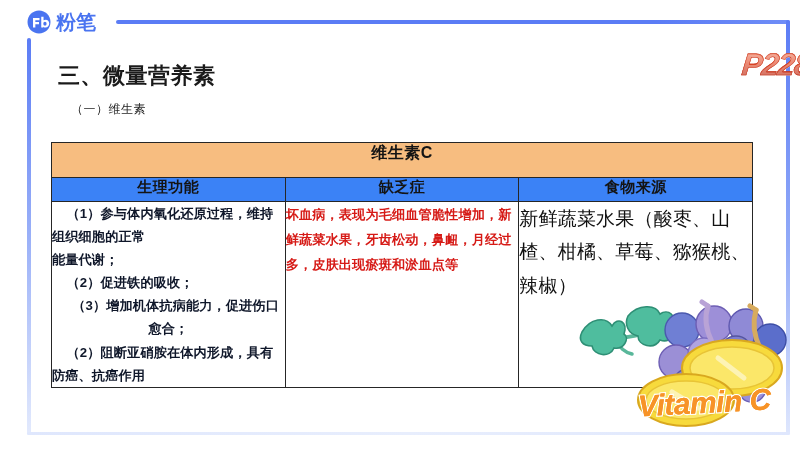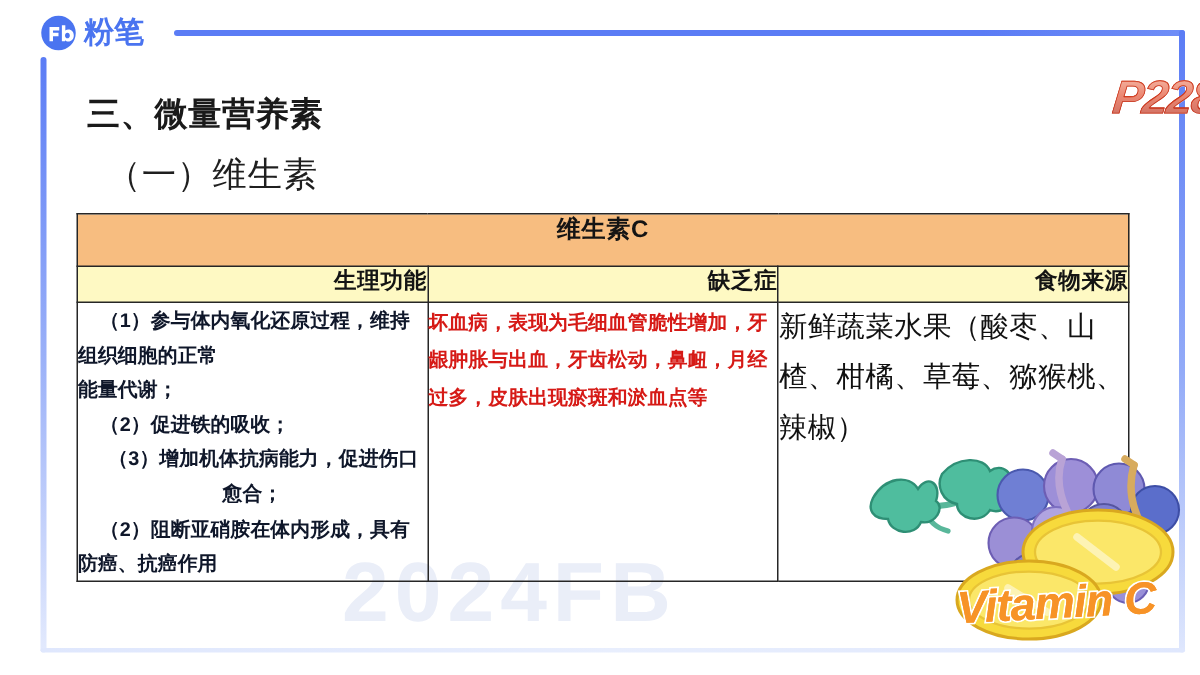--- a/index.html
+++ b/index.html
@@ -104,21 +104,21 @@
     top: 61px;
     font-size: 22px;
     font-weight: 700;
     color: #1a1a1a;
     letter-spacing: 0.5px;
   }
   .h-sub {
     position: absolute;
     left: 71px;
     top: 101px;
-    font-size: 23px;
+    font-size: 12px;
     font-weight: 400;
     color: #1f1f1f;
     letter-spacing: 0.5px;
   }
 
   
   .watermark {
     position: absolute;
     left: 228px;
     top: 362px;
@@ -146,22 +146,22 @@
   .title-cell {
     background: #f7bd80;
     text-align: center;
     font-size: 16px;
     font-weight: 700;
     color: #141414;
     height: 34px;
     letter-spacing: 0.5px;
   }
   .head-cell {
-    background: #fef9c3;
-    text-align: right;
+    background: #3b82f6;
+    text-align: center;
     font-size: 15px;
     font-weight: 700;
     color: #141414;
     height: 23px;
     letter-spacing: 0.5px;
   }
   .body-cell {
     background: transparent;
     height: 160px;
     padding: 8px 6px 4px 6px;
@@ -244,21 +244,20 @@
       <path d="M30.5 15.5h4.6v7.2c1.2-.9 2.6-1.4 4.2-1.4 4.2 0 7.1 3.3 7.1 7.9s-3 8-7.4 8c-1.8 0-3.2-.6-4.3-1.7V37h-4.2V15.5zm7.4 17.6c1.9 0 3.2-1.5 3.2-3.8s-1.3-3.8-3.2-3.8-3.2 1.5-3.2 3.8 1.3 3.8 3.2 3.8z" fill="#ffffff"></path>
     </svg>
     <span class="logo-text">粉笔</span>
   </div>
 
   <div class="page-badge">P228</div>
 
   <div class="h-main">三、微量营养素</div>
   <div class="h-sub">（一）维生素</div>
 
-  <div class="watermark">2024FB</div>
 
   <table class="tbl">
     <tbody>
       <tr>
         <td class="title-cell" colspan="3">维生素C</td>
       </tr>
       <tr>
         <td class="head-cell col-a">生理功能</td>
         <td class="head-cell col-b">缺乏症</td>
         <td class="head-cell col-c">食物来源</td>
@@ -267,21 +266,21 @@
         <td class="body-cell col-a">
           <div class="red-text">
             <div class="li-cont" style="text-indent:1.1em;">（1）参与体内氧化还原过程，维持组织细胞的正常</div>
             <div class="li-cont">能量代谢；</div>
             <div class="li-cont" style="text-indent:1.1em;">（2）促进铁的吸收；</div>
             <div class="li-cont" style="text-indent:1.1em;text-align:center;">（3）增加机体抗病能力，促进伤口愈合；</div>
             <div class="li-cont" style="text-indent:1.1em;">（2）阻断亚硝胺在体内形成，具有防癌、抗癌作用</div>
           </div>
         </td>
         <td class="body-cell col-b">
-          <div class="col-b-inner">坏血病，表现为毛细血管脆性增加，牙龈肿胀与出血，牙齿松动，鼻衄，月经过多，皮肤出现瘀斑和淤血点等</div>
+          <div class="col-b-inner">坏血病，表现为毛细血管脆性增加，新鲜蔬菜水果，牙齿松动，鼻衄，月经过多，皮肤出现瘀斑和淤血点等</div>
         </td>
         <td class="body-cell col-c">
           <div class="blk-text">新鲜蔬菜水果（酸枣、山楂、柑橘、草莓、猕猴桃、辣椒）</div>
         </td>
       </tr>
     </tbody>
   </table>
 
   <svg class="illo" viewBox="0 0 214 142">
 

